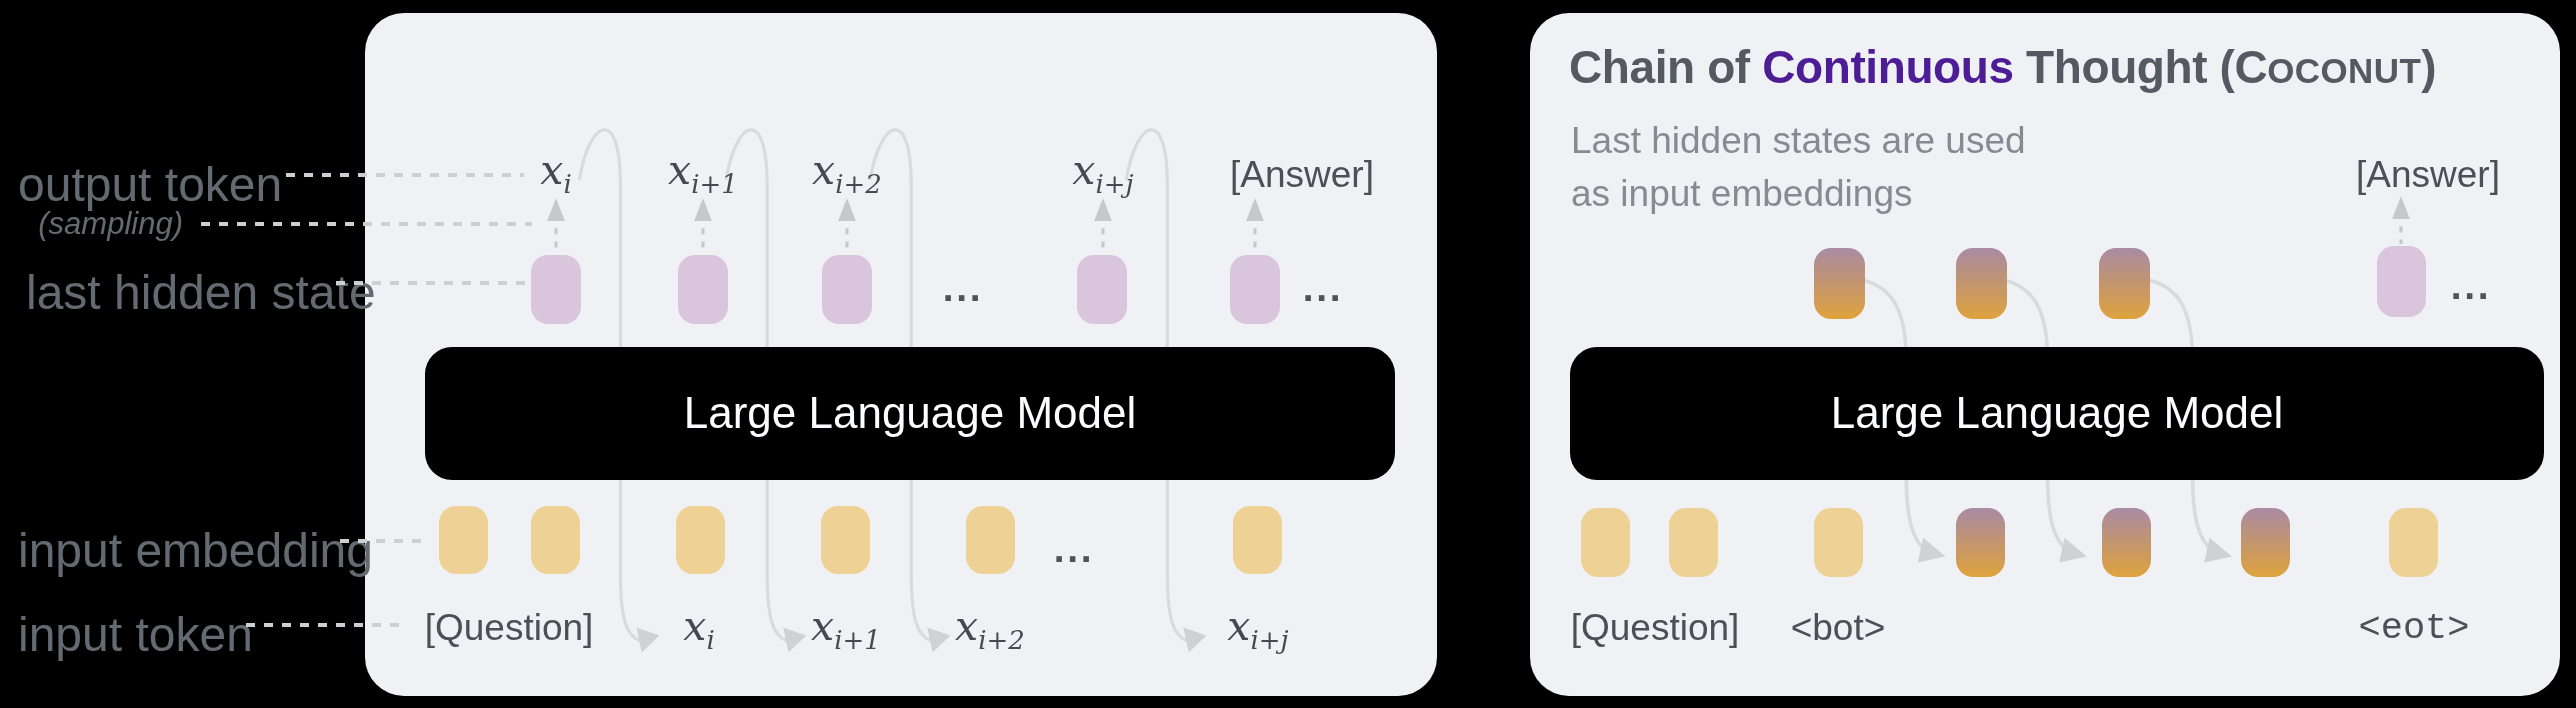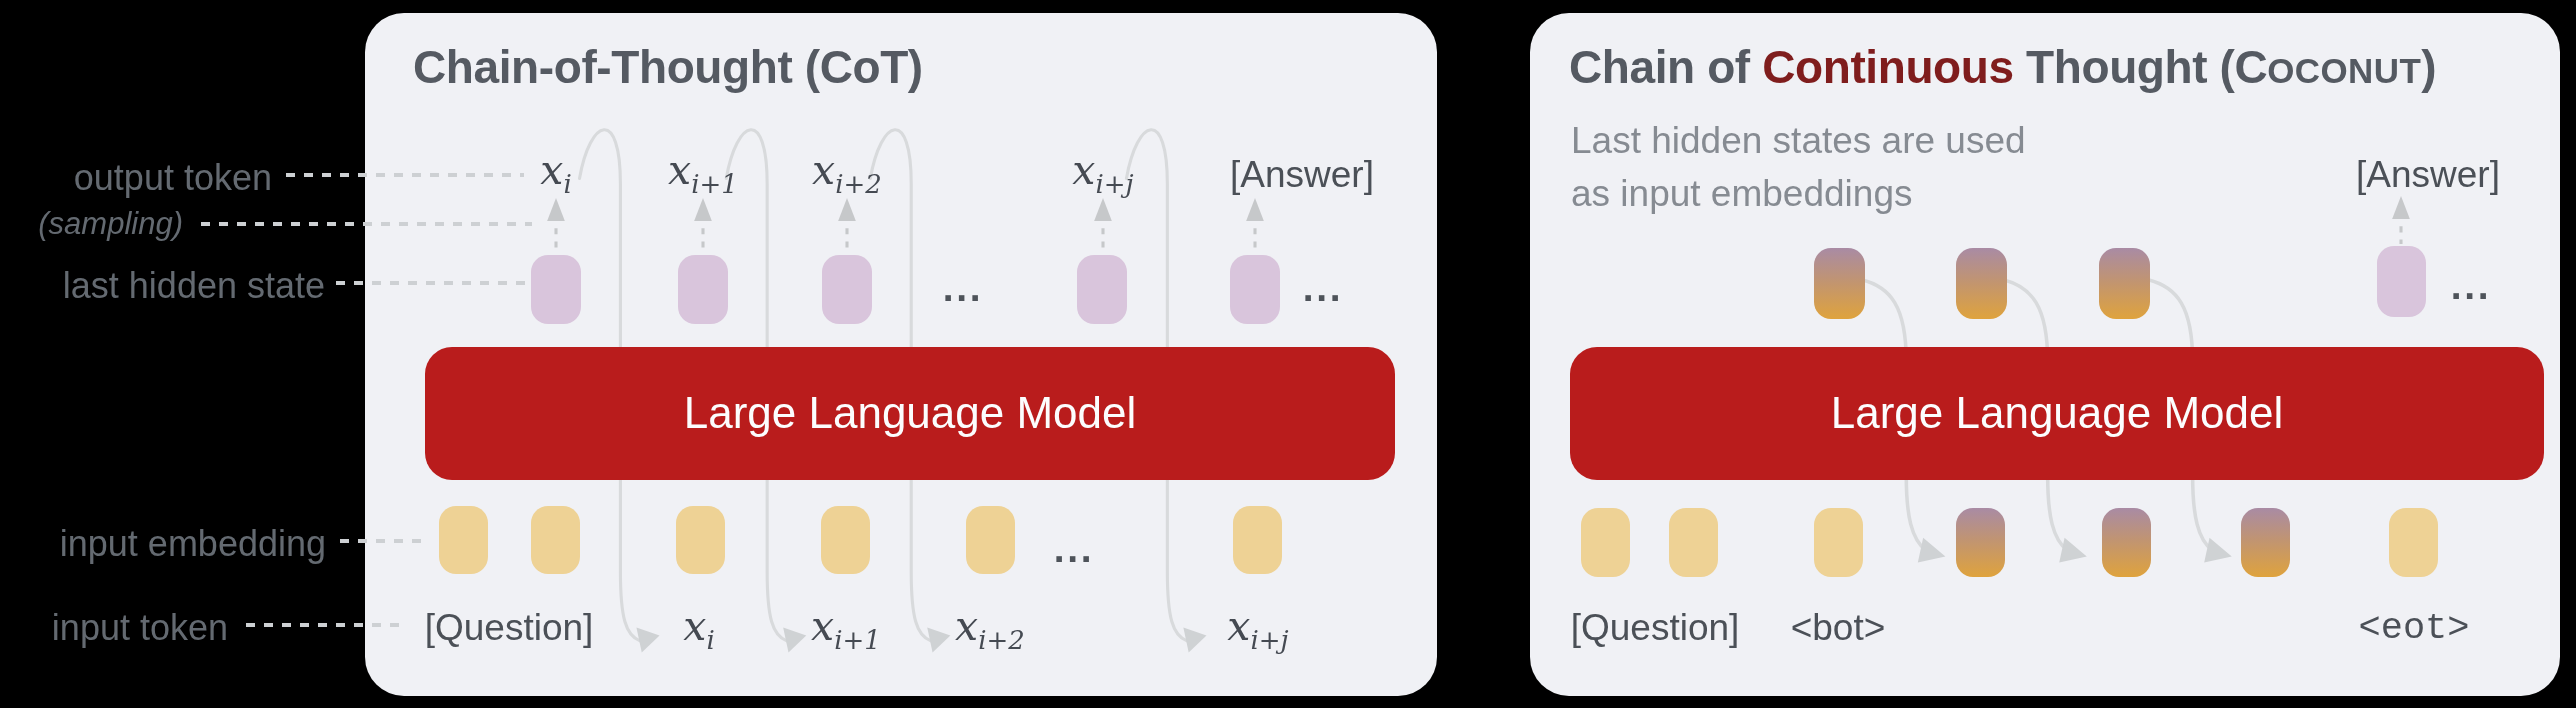--- a/index.html
+++ b/index.html
@@ -2,43 +2,43 @@
 <html style="font-size:14.2px"><head>
 <meta charset="utf-8">
 <style>
   html,body{margin:0;padding:0;background:#000;}
   .stage{position:relative;width:2576px;height:708px;background:#000;overflow:hidden;
          font-family:"Liberation Sans",sans-serif;}
   .panel{position:absolute;background:#f0f1f5;border-radius:39px;}
   .panel-left{left:365px;top:12.5px;width:1072px;height:683px;}
   .panel-right{left:1530px;top:12.5px;width:1030px;height:683px;}
   .curves{position:absolute;left:0;top:0;z-index:1;}
-  .llm-box{position:absolute;background:#b91c1c;border-radius:27px;z-index:2;
+  .llm-box{position:absolute;background:#000000;border-radius:27px;z-index:2;
            display:flex;align-items:center;justify-content:center;}
   .llm-box span{color:#fcfdfe;font-size:44px;letter-spacing:0px;}
   .blk{position:absolute;z-index:3;border-radius:17px;}
   .blk-pink{background:#d9c5dc;}
   .blk-yellow{background:#eed295;}
   .blk-grad{background:linear-gradient(180deg,#a98ba4 0%,#c09473 45%,#dfa33d 100%);}
   .panel-title{position:absolute;z-index:4;font-size:46px;font-weight:700;color:#555a62;
                letter-spacing:-0.4px;white-space:nowrap;}
   .tok{position:absolute;z-index:4;transform:translateX(-50%);white-space:nowrap;
        color:#4b5057;font-size:37px;}
   .math{font-family:"DejaVu Serif",serif;font-style:italic;font-size:41px;color:#454a52;}
   .math sub{font-size:26px;line-height:0;}
   .dots{position:absolute;z-index:4;transform:translateX(-50%);font-size:39px;font-weight:700;
         color:#4e535a;letter-spacing:2.7px;}
   .subtitle{position:absolute;z-index:4;font-size:37px;color:#868b92;white-space:nowrap;}
-  .side-label{position:absolute;z-index:2;color:#646a71;font-size:36px;text-align:right;
+  .side-label{position:absolute;z-index:2;color:#646a71;font-size:48px;text-align:right;
               white-space:nowrap;}
   .side-label.italic{font-style:italic;font-size:31px;}
   .dotline{position:absolute;z-index:2;height:3.6px;
            background:repeating-linear-gradient(90deg,#cdd0d3 0 9px,transparent 9px 18px);}
   .uparrow{position:absolute;z-index:4;transform:translateX(-50%);}
-  .t-orange{color:#7f1d1d;}
+  .t-orange{color:#4c1d95;}
   .t-smallcaps{font-size:0.76em;letter-spacing:0.4px;}
 </style>
 </head>
 <body>
 
 <div class="stage">
 
   <div class="side-label" style="left:18px;top:157px;width:254px;">output token</div>
   <div class="dotline" style="left:286px;top:173px;width:238px;"></div>
 
@@ -64,21 +64,20 @@
         <path d="M856 186 C868 118 902 106 902 192 L902 628 C902 680 908 700 924 706"></path>
       </g>
       <g fill="#cfd2d4">
         <polygon points="331,700 305,691 311,719"></polygon>
         <polygon points="496,700 470,691 476,719"></polygon>
         <polygon points="658,700 632,691 638,719"></polygon>
         <polygon points="946,700 920,691 926,719"></polygon>
       </g>
     </svg>
 
-    <h2 class="panel-title" style="left:48px;top:27px;margin:0;">Chain-of-Thought (CoT)</h2>
 
     <span class="tok math" style="left:191px;top:133px;">
       <span>x</span><sub>i</sub></span>
     <span class="tok math" style="left:338px;top:133px;">
       <span>x</span><sub>i+1</sub></span>
     <span class="tok math" style="left:482px;top:133px;">
       <span>x</span><sub>i+2</sub></span>
     <span class="tok math" style="left:738px;top:133px;">
       <span>x</span><sub>i+j</sub></span>
     <span class="tok" style="left:937px;top:141px;">[Answer]</span>

